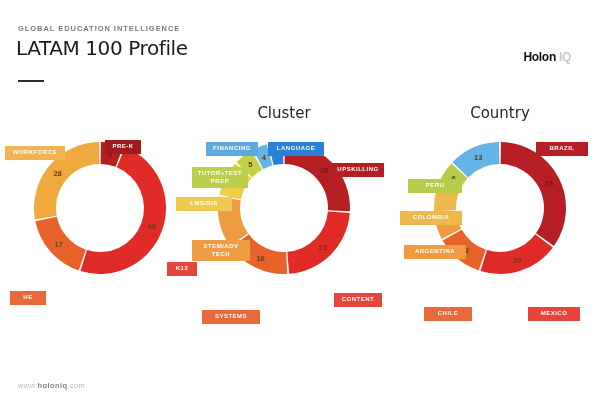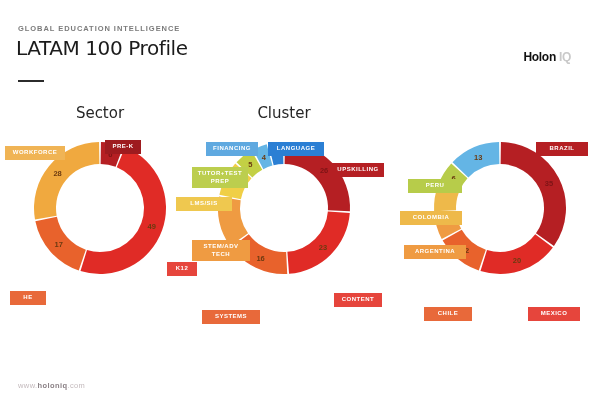--- a/index.html
+++ b/index.html
@@ -78,21 +78,20 @@
 <body>
 
 <div class="page">
 
   <div class="kicker">GLOBAL EDUCATION INTELLIGENCE</div>
   <div class="title">LATAM 100 Profile</div>
   <div class="title-rule"></div>
   <div class="logo"><span>Holon</span><span class="iq">IQ</span></div>
 
   <div class="panel" id="panel-sector">
-    <div class="panel-title">Sector</div>
     <div class="donut-wrap">
       <svg width="144" height="144" viewBox="0 0 144 144">
         <g id="sector-slices">
             <path d="M72.92150390238359 6.006433415385914 A66 66 0 0 1 95.43705951893705 10.30150535786305 L87.62470634595803 30.867670238575364 A44 44 0 0 0 72.6143359349224 28.004288943590616 Z" fill="#b51f23"></path>
             <path d="M97.1506448391181 10.979961781587335 A66 66 0 0 1 52.48326869709294 135.0483719000747 L58.98884579806196 114.03224793338313 A44 44 0 0 0 88.76709655941207 31.31997452105822 Z" fill="#e02b26"></path>
             <path d="M50.73046411478626 134.47885116763595 A66 66 0 0 1 7.348033526443302 85.2711427956337 L28.898689017628868 80.84742853042246 A44 44 0 0 0 57.82030940985751 113.65256744509064 Z" fill="#e8622c"></path>
             <path d="M7.002688301194269 83.46077972601739 A66 66 0 0 1 71.0784960976164 6.006433415385914 L71.3856640650776 28.004288943590616 A44 44 0 0 0 28.668458867462846 79.64051981734494 Z" fill="#f0a93f"></path>
           </g>
         <g id="sector-vals">
             <text x="82.30597230221485" y="20.774201209922122" text-anchor="middle" class="val" fill="#7d1416">6</text>
@@ -141,20 +140,21 @@
 PREP</div>
     <div class="chip" style="left:-8px;top:93px;width:56px;background:#efc84f;">LMS/SIS</div>
     <div class="chip" style="left:8px;top:136px;width:58px;background:#ef9b42;">STEM/ADV
 TECH</div>
     <div class="chip" style="left:148px;top:59px;width:52px;background:#b51f23;">UPSKILLING</div>
     <div class="chip" style="left:150px;top:189px;width:48px;background:#e6453c;">CONTENT</div>
     <div class="chip" style="left:18px;top:206px;width:58px;background:#e8693a;">SYSTEMS</div>
   </div>
 
   <div class="panel" id="panel-country">
+    <div class="panel-title">Country</div>
     <div class="donut-wrap">
       <svg width="144" height="144" viewBox="0 0 144 144">
         <g id="country-slices">
             <path d="M72.92150390238359 6.006433415385914 A66 66 0 0 1 125.9315632901185 110.04453286720634 L107.95437552674566 97.3630219114709 A44 44 0 0 0 72.6143359349224 28.004288943590616 Z" fill="#b51f23"></path>
             <path d="M124.84827048261641 111.53555750202865 A66 66 0 0 1 52.48326869709294 135.0483719000747 L58.98884579806196 114.03224793338313 A44 44 0 0 0 107.23218032174428 98.35703833468577 Z" fill="#e02b26"></path>
             <path d="M50.73046411478626 134.47885116763595 A66 66 0 0 1 14.61333465265556 104.60016319455926 L33.74222310177037 93.73344212970618 A44 44 0 0 0 57.82030940985751 113.65256744509064 Z" fill="#e8622c"></path>
             <path d="M13.725458871310835 102.9851231438688 A66 66 0 0 1 6.19451835302327 77.06345585637007 L28.129678902015506 75.37563723758005 A44 44 0 0 0 33.15030591420722 92.65674876257921 Z" fill="#ef9b42"></path>
             <path d="M6.078794935465353 75.22408480651052 A66 66 0 0 1 10.301505357863022 48.56294048106301 L30.86767023857535 56.37529365404201 A44 44 0 0 0 28.052529956976905 74.14938987100702 Z" fill="#eeb94a"></path>
             <path d="M10.97996178158732 46.84935516088194 A66 66 0 0 1 23.26194751869165 27.49604241947428 L39.5079650124611 42.330694946316186 A44 44 0 0 0 31.319974521058214 55.23290344058796 Z" fill="#b7cc4a"></path>
             <path d="M24.523573177649027 26.15254754970617 A66 66 0 0 1 71.0784960976164 6.006433415385914 L71.3856640650776 28.004288943590616 A44 44 0 0 0 40.349048785099356 41.435031699804114 Z" fill="#64b5e5"></path>

